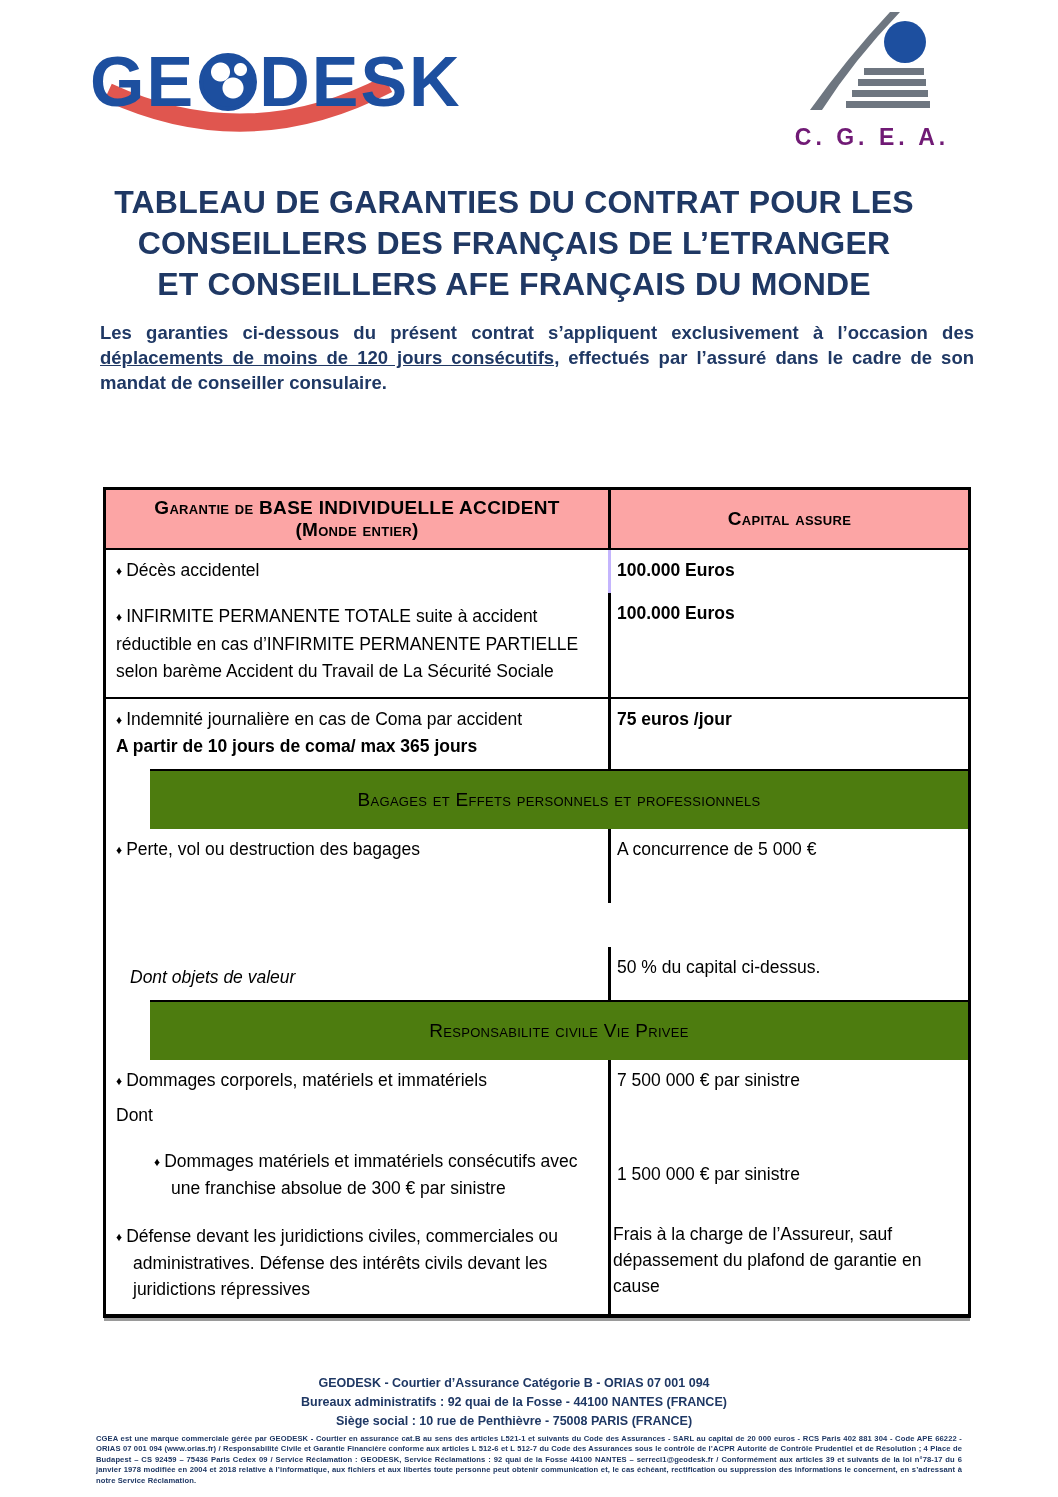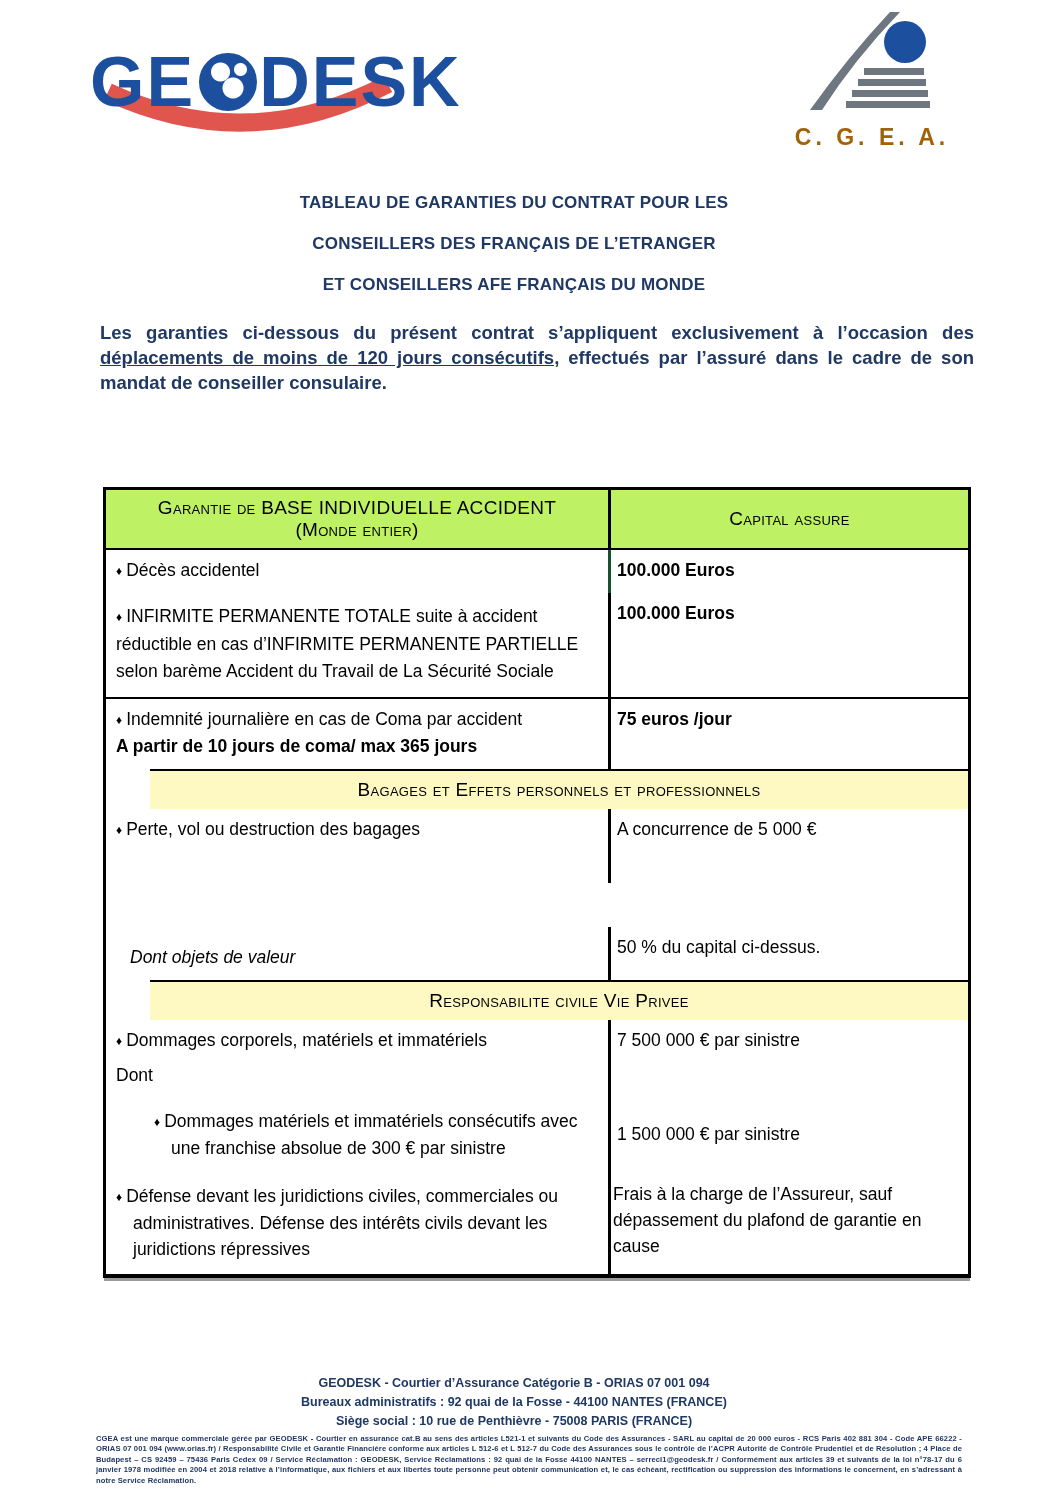--- a/index.html
+++ b/index.html
@@ -25,57 +25,57 @@
       radial-gradient(circle at 35% 30%, #ffffff 0 9px, transparent 10px),
       radial-gradient(circle at 60% 62%, #ffffff 0 10px, transparent 11px),
       radial-gradient(circle at 75% 25%, #ffffff 0 6px, transparent 7px),
       #1d4f9f;
     border:4px solid #1d4f9f;
     margin:0 2px 0 4px;
     box-sizing:border-box;
   }
   .cgea-logo{position:absolute;left:782px;top:10px;width:180px;height:140px;text-align:center;}
   .cgea-label{
-    font-size:23px;font-weight:bold;color:#a16207;letter-spacing:4px;
+    font-size:23px;font-weight:bold;color:#701a75;letter-spacing:4px;
     margin-top:2px;
   }
   
   .doc-title{
     position:absolute;top:182px;left:0;right:0;
-    text-align:center;font-weight:bold;font-size:17px;color:#1f3864;
+    text-align:center;font-weight:bold;font-size:32px;color:#1f3864;
     line-height:41px;letter-spacing:0.2px;
   }
   
   .intro{
     position:absolute;top:320px;left:100px;width:874px;
     font-weight:bold;font-size:18.5px;line-height:25px;color:#1f3864;
     text-align:justify;
   }
   .intro .u{text-decoration:underline;}
   
   .tbl{
     position:absolute;left:103px;top:487px;width:862px;
     border:3px solid #000;border-bottom:4px solid #000;
     font-size:17.5px;color:#000;
     box-shadow:0 4px 0 -1px #9a9a9a;
   }
   .trow{display:flex;border-top:2px solid #000;}
   .trow:first-child{border-top:none;}
   .cell-l{width:505px;border-right:3px solid #000;box-sizing:border-box;padding:4px 8px 6px 10px;}
   .cell-r{flex:1;box-sizing:border-box;padding:4px 6px 6px 6px;}
-  .hdr{background:#bef264;}
+  .hdr{background:#fca5a5;font-weight:bold;}
   .hdr .cell-l,.hdr .cell-r{
     display:flex;align-items:center;justify-content:center;text-align:center;
     font-variant:small-caps;font-size:19px;letter-spacing:0.3px;
     min-height:58px;padding:4px 30px;
   }
   .sect{
-    background:#fef9c3;text-align:center;
+    background:#4d7c0f;text-align:center;
     font-variant:small-caps;font-size:19px;letter-spacing:0.3px;
-    padding:8px 4px;border-top:2px solid #000;margin-left:44px;
+    padding:18px 4px;border-top:2px solid #000;margin-left:44px;
   }
   .sub{display:flex;}
   .sub .cell-l{border-right:3px solid #000;}
   .line{margin:6px 0;}
   .hang{padding-left:17px;text-indent:-17px;}
   .bullet{font-size:12px;vertical-align:1px;padding-right:4px;}
   .bold{font-weight:bold;}
   .ital{font-style:italic;padding-left:14px;margin-top:16px;}
   .vcenter{display:flex;flex-direction:column;justify-content:center;}
   .r-left{text-align:left;padding-left:2px;}
@@ -130,21 +130,21 @@
 
   <div class="tbl">
 
     <div class="trow hdr">
       <div class="cell-l">Garantie de BASE INDIVIDUELLE ACCIDENT (Monde entier)</div>
       <div class="cell-r">Capital assure</div>
     </div>
 
     <div class="trow" style="flex-direction:column;">
       <div class="sub">
-        <div class="cell-l" style="border-right:3px solid #14532d;">
+        <div class="cell-l" style="border-right:3px solid #c4b5fd;">
           <div class="line"><span class="bullet">♦</span><span>Décès accidentel</span></div>
         </div>
         <div class="cell-r bold">
             <div class="line">100.000 Euros</div>
           </div>
       </div>
       <div class="sub">
         <div class="cell-l" style="border-right:3px solid #000;min-height:80px;">
           <div class="line" style="line-height:27px;"><span class="bullet">♦</span><span>INFIRMITE PERMANENTE TOTALE suite à accident réductible en cas d’INFIRMITE PERMANENTE PARTIELLE selon barème Accident du Travail de La Sécurité Sociale</span></div>
         </div>

